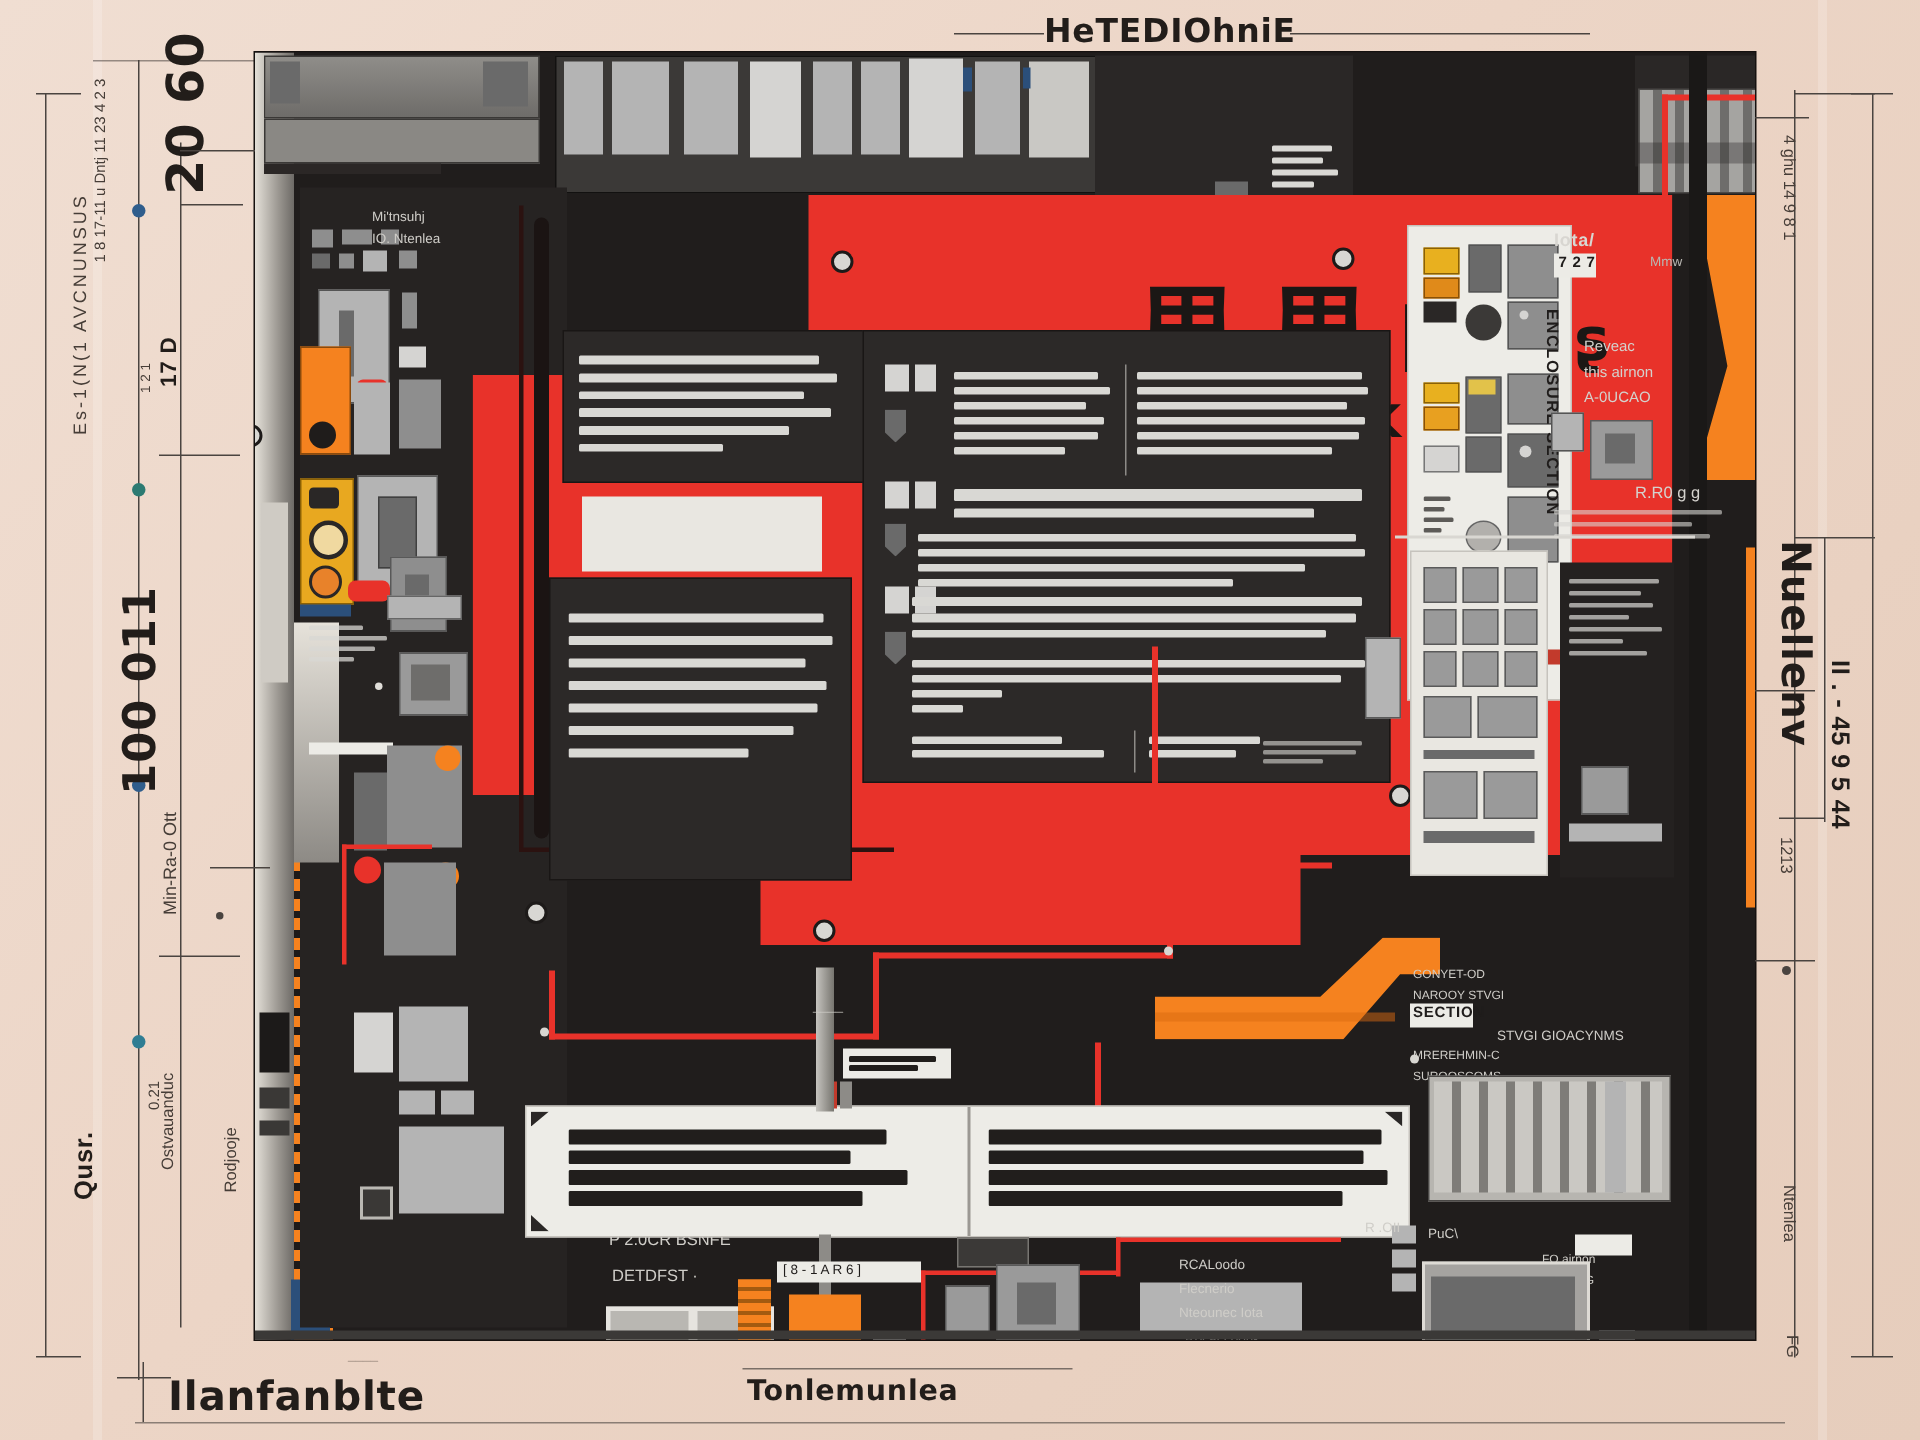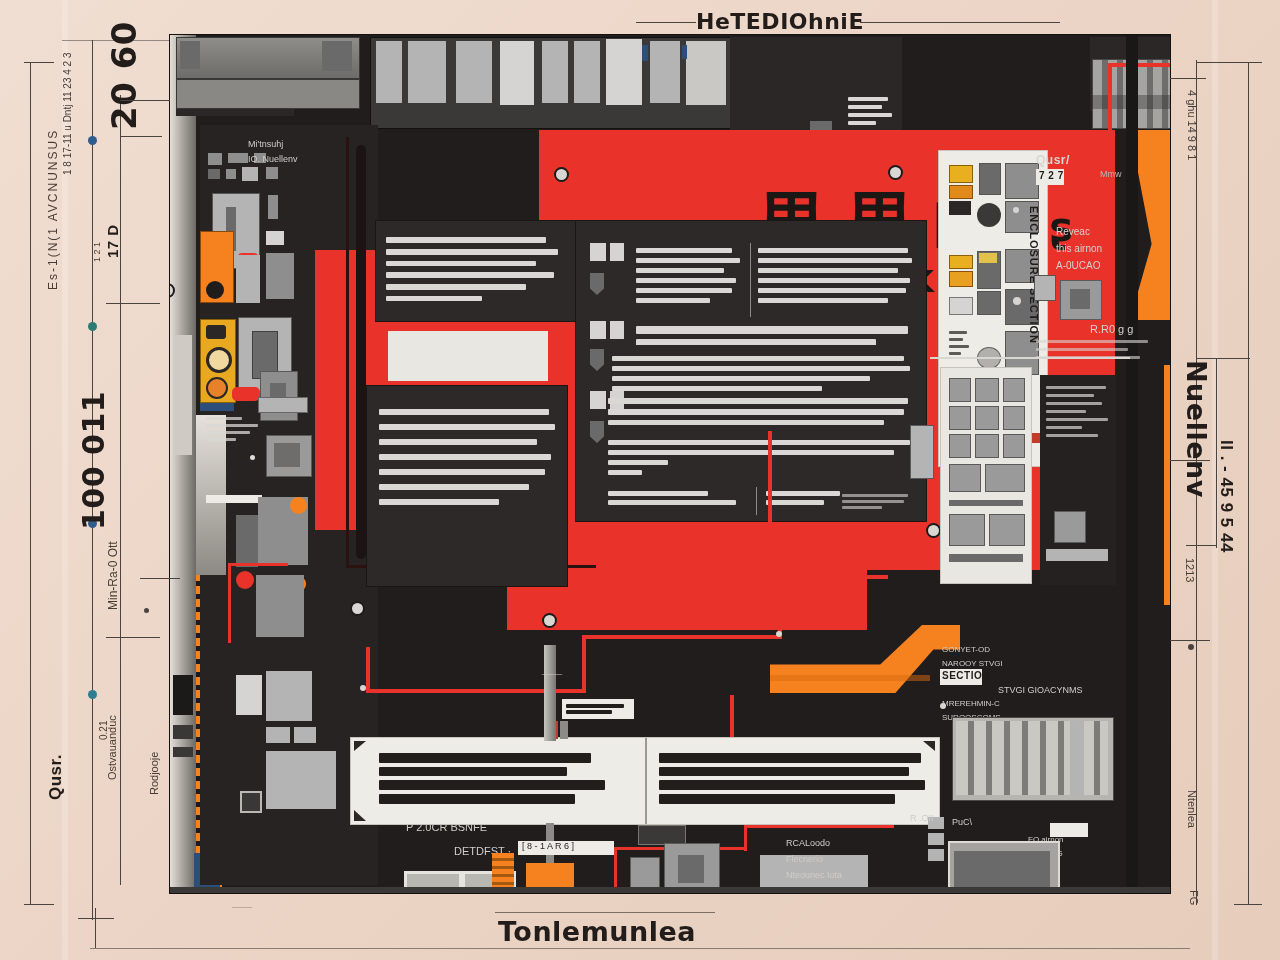--- a/index.html
+++ b/index.html
@@ -128,22 +128,23 @@
   <div class="lbl rot-r thin" style="left:1198px;top:90px;font-size:11px;">4 ghu 14 9 8 1</div>
   <div class="lbl rot-r" style="left:1212px;top:360px;font-size:27px;font-family:'DejaVu Sans',sans-serif;">Nuellenv</div>
   <div class="lbl rot-r" style="left:1236px;top:440px;font-size:17px;">II .  - 45 9 5 44</div>
   <div class="lbl rot-r thin" style="left:1196px;top:558px;font-size:11px;">1213</div>
   <div class="lbl rot-r thin" style="left:1198px;top:790px;font-size:11px;">Ntenlea</div>
   <div class="lbl rot-r thin" style="left:1200px;top:890px;font-size:11px;">FG</div>
 
   <div class="dimline h" style="left:90px;top:948px;width:1100px;opacity:.6;"></div>
   <div class="dimline v" style="left:95px;top:908px;height:40px;"></div>
   <div class="dimline h" style="left:78px;top:918px;width:36px;"></div>
+  <div class="lbl" style="left:112px;top:916px;font-size:27px;font-family:'DejaVu Sans',sans-serif;">Ilanfanblte</div>
   <div class="dimline h" style="left:495px;top:912px;width:220px;opacity:.7;"></div>
-  <div class="lbl" style="left:498px;top:916px;font-size:27px;font-family:'DejaVu Sans',sans-serif;">Tonlemunlea</div>
+  <div class="lbl" style="left:498px;top:916px;font-size:19px;font-family:'DejaVu Sans',sans-serif;">Tonlemunlea</div>
   <div class="lbl thin" style="left:232px;top:898px;font-size:9px;opacity:.45;">____</div>
 
   <div id="board">
 
     <div class="sub dk2" style="left:0;top:0;width:1000px;height:858px;"></div>
 
     <div class="sub" style="left:0;top:0;width:26px;height:858px;background:linear-gradient(90deg,#e4e0d8,#9b9791 60%,#6d6a66);"></div>
     <div class="sub" style="left:4px;top:300px;width:18px;height:120px;background:#cfcbc4;"></div>
     <div class="sub" style="left:3px;top:640px;width:20px;height:40px;background:#1c1a19;"></div>
     <div class="sub" style="left:3px;top:690px;width:20px;height:14px;background:#3a3836;"></div>
@@ -247,21 +248,21 @@
     <div class="trace" style="left:58px;top:528px;width:3px;height:80px;"></div>
     <div class="trace" style="left:58px;top:528px;width:60px;height:3px;"></div>
 
     <div class="sub gy2" style="left:96px;top:636px;width:46px;height:50px;"></div>
     <div class="sub gy4" style="left:66px;top:640px;width:26px;height:40px;"></div>
     <div class="sub gy2" style="left:96px;top:692px;width:24px;height:16px;"></div>
     <div class="sub gy2" style="left:124px;top:692px;width:22px;height:16px;"></div>
     <div class="sub gy2" style="left:96px;top:716px;width:70px;height:58px;"></div>
     <div class="sub" style="left:70px;top:756px;width:18px;height:18px;background:#3a3836;border:2px solid #bab8b3;"></div>
     <div class="lbl thin" style="left:236px;top:786px;font-size:11px;color:#cfcdc8;">P 2.0CR BSNFE</div>
-    <div class="lbl thin" style="left:238px;top:810px;font-size:11px;color:#cfcdc8;margin-left:46px;">DETDFST ·</div>
+    <div class="lbl thin" style="left:238px;top:810px;font-size:11px;color:#cfcdc8;">DETDFST ·</div>
     <div class="sub" style="left:234px;top:836px;width:52px;height:42px;background:#b9b7b2;border:3px solid #e6e4df;"></div>
     <div class="sub" style="left:292px;top:836px;width:48px;height:42px;background:#b9b7b2;border:3px solid #e6e4df;"></div>
 
     <div class="sub red" style="left:145px;top:95px;width:800px;height:500px;clip-path:polygon(
             28% 0%, 100% 0%, 100% 88%, 69% 88%, 69% 100%, 24% 100%, 24% 80%, 0% 80%, 0% 24%, 28% 24%);"></div>
 
     <div class="trace-o" style="left:145px;top:95px;width:0;height:0;"></div>
     <div class="sub" style="left:176px;top:102px;width:3px;height:430px;background:#2b1210;"></div>
     <div class="sub" style="left:176px;top:530px;width:250px;height:3px;background:#2b1210;"></div>
 
@@ -560,22 +561,22 @@
     <div class="sub" style="left:778px;top:806px;width:108px;height:62px;background:#a5a3a0;border:2px solid #dedbd5;"></div>
     <div class="sub gy3" style="left:784px;top:816px;width:96px;height:44px;"></div>
     <div class="sub gy2" style="left:758px;top:782px;width:16px;height:12px;"></div>
     <div class="sub gy2" style="left:758px;top:798px;width:16px;height:12px;"></div>
     <div class="sub gy2" style="left:758px;top:814px;width:16px;height:12px;"></div>
     <div class="sub chip" style="left:896px;top:852px;width:22px;height:22px;"></div>
     <div class="sub wh" style="left:880px;top:788px;width:38px;height:14px;"></div>
     <div class="lbl thin" style="left:740px;top:778px;font-size:9px;color:#cfcdc8;">R .OII</div>
 
     <div class="lbl thin" style="left:78px;top:102px;font-size:9px;color:#cfcdc8;line-height:1.7;white-space:pre;">Mi'tnsuhj
-IO. Nuellenv</div>
-    <div class="lbl" style="left:866px;top:118px;font-size:12px;color:#d8d6d1;">Qusr/</div>
+IO. Ntenlea</div>
+    <div class="lbl" style="left:866px;top:118px;font-size:12px;color:#d8d6d1;">Iota/</div>
     <div class="sub wh" style="left:866px;top:134px;width:28px;height:16px;"></div>
     <div class="lbl" style="left:869px;top:135px;font-size:10px;color:#1f1c1b;">7 2 7</div>
     <div class="lbl thin" style="left:930px;top:134px;font-size:9px;color:#b9b7b2;">Mmw</div>
 
     <div class="via" style="left:606px;top:596px;width:6px;height:6px;background:#d8d6d1;"></div>
     <div class="via" style="left:770px;top:668px;width:6px;height:6px;background:#d8d6d1;"></div>
     <div class="via" style="left:190px;top:650px;width:6px;height:6px;background:#d8d6d1;"></div>
 
     <div class="sub" style="left:0;top:852px;width:1000px;height:6px;background:#3b3937;"></div>
   </div>

